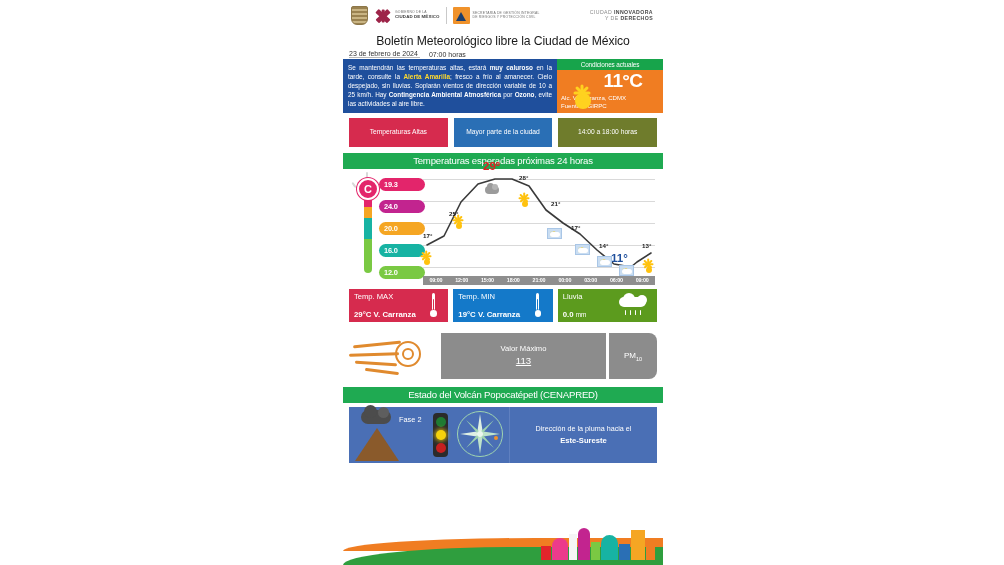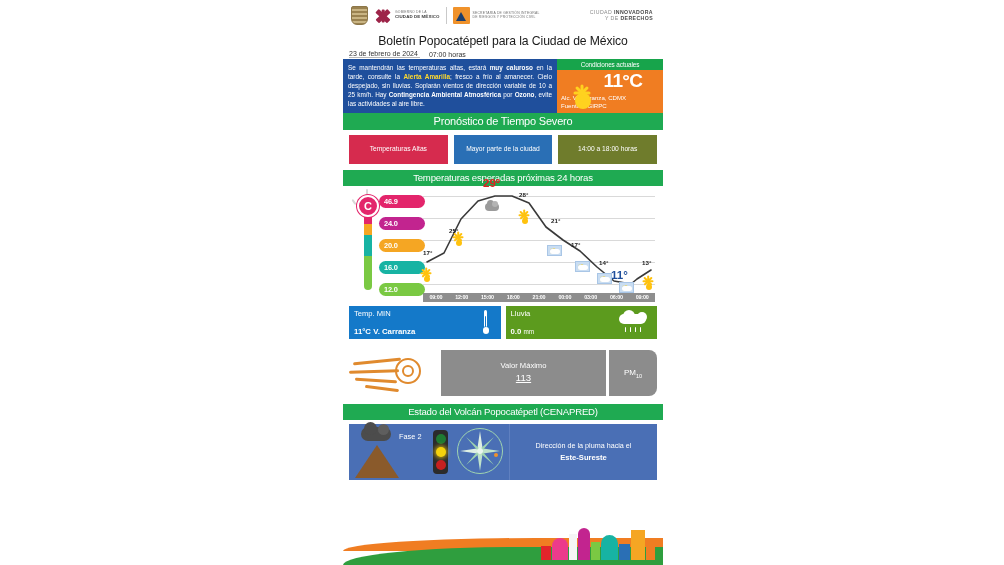--- a/index.html
+++ b/index.html
@@ -266,21 +266,21 @@
         <div class="l1">Secretaría de Gestión Integral</div>
         <div class="l1">de Riesgos y Protección Civil</div>
       </div>
     </div>
     <div class="tagline">
       <div class="t1"><span>CIUDAD </span><b>INNOVADORA</b></div>
       <div class="t2"><span>Y DE </span><b>DERECHOS</b></div>
     </div>
   </div>
 
-  <div class="title">Boletín Popocatépetl para la Ciudad de México</div>
+  <div class="title">Boletín Meteorológico libre la Ciudad de México</div>
   <div class="datebar">
     <span class="d1">23 de febrero de 2024</span>
     <span>07:00 horas</span>
   </div>
 
   <div class="panel-row">
     <div class="bluebox">
       <span>Se mantendrán las temperaturas altas, estará </span><b>muy caluroso</b><span> en la tarde, consulte la </span><span class="amar">Alerta Amarilla</span><span>; fresco a frío al amanecer. Cielo despejado, sin lluvias. Soplarán vientos de dirección variable de 10 a 25 km/h. Hay </span><b>Contingencia Ambiental Atmosférica</b><span> por </span><b>Ozono</b><span>, evite las actividades al aire libre.</span>
     </div>
     <div class="cond">
@@ -295,40 +295,39 @@
         </div>
         <div class="cond-temp">11°C</div>
       </div>
       <div class="cond-foot">
         <div>Alc. V. Carranza, CDMX</div>
         <div>Fuente: SGIRPC</div>
       </div>
     </div>
   </div>
 
-  <div class="greenbar">Pronóstico de Tiempo Severo</div>
   <div class="chips">
     <div class="chip c-red">Temperaturas Altas</div>
     <div class="chip c-blue">Mayor parte de la ciudad</div>
     <div class="chip c-olive">14:00 a 18:00 horas</div>
   </div>
 
   <div class="greenbar sm">Temperaturas esperadas próximas 24 horas</div>
   <div class="chartwrap">
     <div class="chart">
       <div class="thermo">
         <div class="th-spark" style="left:-4px; top:6px; transform:rotate(-35deg);"></div>
         <div class="th-spark" style="left:9px; top:-4px;"></div>
         <div class="th-spark" style="right:-4px; top:6px; transform:rotate(35deg);"></div>
         <div class="th-stem"></div>
         <div class="th-bulb">C</div>
       </div>
 
       <div class="scale">
-        <div class="sc-row" style="top:0px;   background:#e3256b;">46.9</div>
+        <div class="sc-row" style="top:0px;   background:#e3256b;">19.3</div>
         <div class="sc-row" style="top:22px;  background:#c2248f;">24.0</div>
         <div class="sc-row" style="top:44px;  background:#f5a623;">20.0</div>
         <div class="sc-row" style="top:66px;  background:#17b3a3;">16.0</div>
         <div class="sc-row" style="top:88px;  background:#7ac943;">12.0</div>
       </div>
 
       <div class="plot">
         <div class="grid-line" style="top:7px;"></div>
         <div class="grid-line" style="top:29px;"></div>
         <div class="grid-line" style="top:51px;"></div>
@@ -406,23 +405,32 @@
         <span class="tk">21:00</span>
         <span class="tk">00:00</span>
         <span class="tk">03:00</span>
         <span class="tk">06:00</span>
         <span class="tk">09:00</span>
       </div>
     </div>
   </div>
 
   <div class="mmr">
+    <div class="mmr-box m-red">
+      <div class="lab">Temp. MAX</div>
+      <div class="val">29°C  V. Carranza</div>
+      <div class="ico-thermo">
+        <div class="it-stem"></div>
+            <div class="it-fill" style="background:#d62b4e;"></div>
+            <div class="it-bulb"></div>
+      </div>
+    </div>
     <div class="mmr-box m-blue">
       <div class="lab">Temp. MIN</div>
-      <div class="val">11°C  V. Carranza</div>
+      <div class="val">19°C  V. Carranza</div>
       <div class="ico-thermo">
         <div class="it-stem"></div>
             <div class="it-fill" style="background:#1479c9;"></div>
             <div class="it-bulb"></div>
       </div>
     </div>
     <div class="mmr-box m-green">
       <div class="lab">Lluvia</div>
       <div class="val"><span>0.0</span> <span class="unit">mm</span></div>
       <div class="ico-rain">

